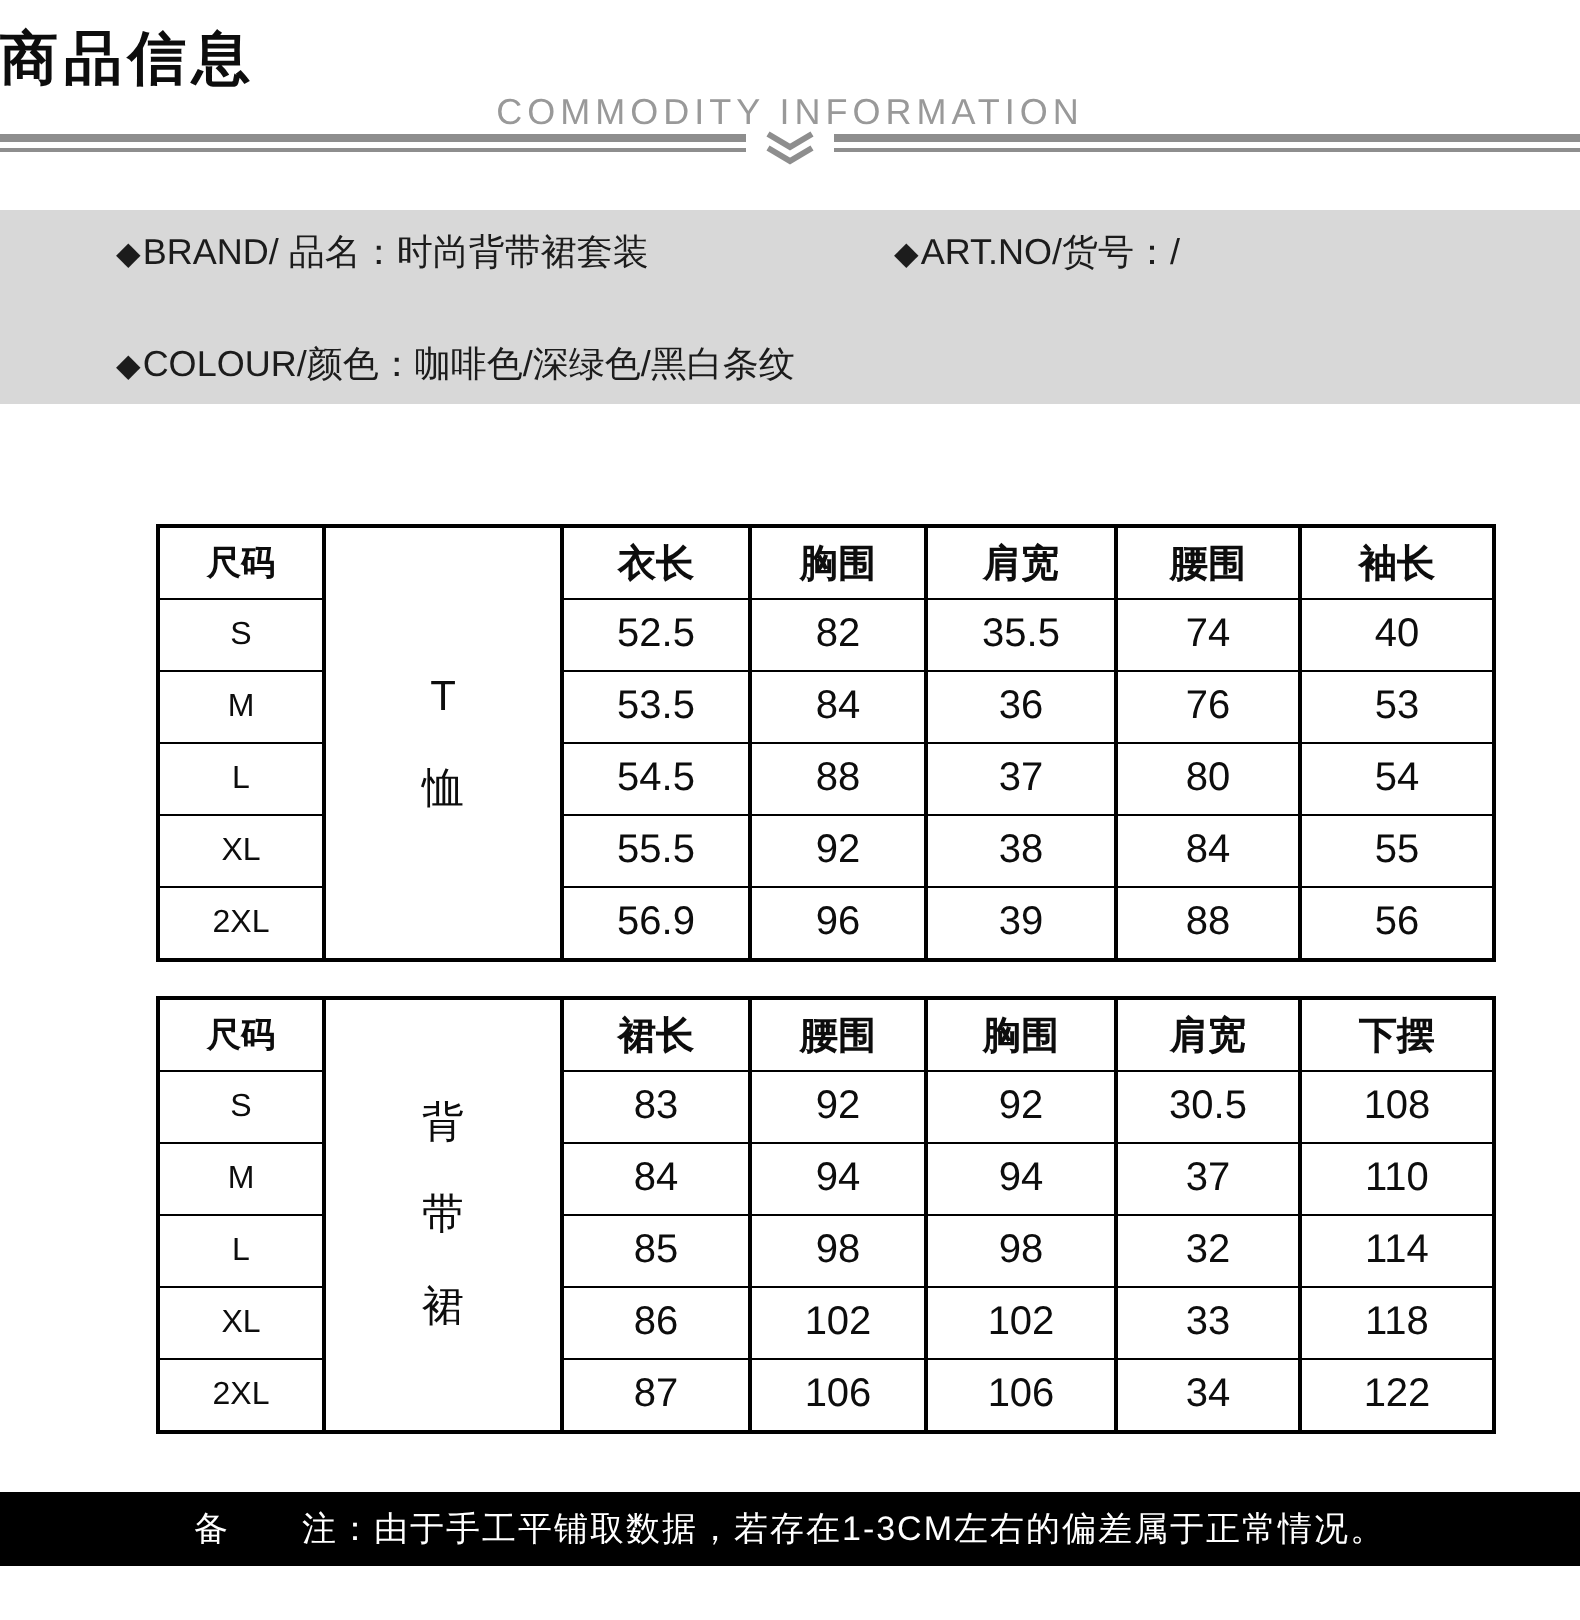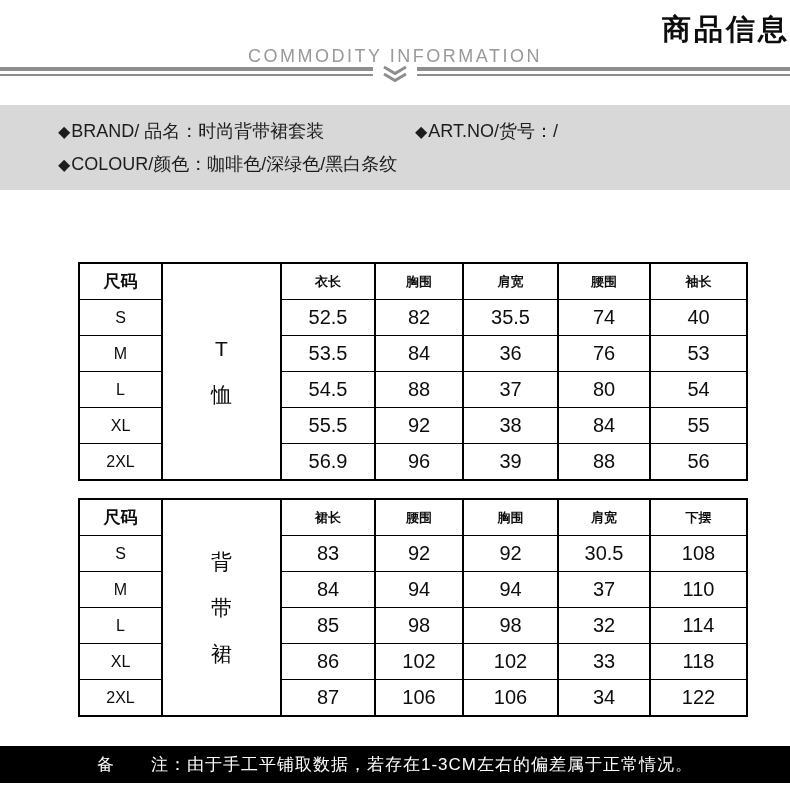--- a/index.html
+++ b/index.html
@@ -4,42 +4,42 @@
 <style>
   html,body { margin:0; padding:0; background:#fff; }
   .page {
     position:relative; width:790px; height:810px; overflow:hidden;
     background:#fff; font-family:"Liberation Sans","DejaVu Sans",sans-serif;
     color:#111;
   }
 
   
   .hdr-title {
-    position:absolute; top:10px; left:0; width:790px; text-align:right;
+    position:absolute; top:10px; left:0; width:790px; text-align:left;
     font-size:29px; font-weight:bold; letter-spacing:3px; color:#0d0d0d;
   }
   .hdr-sub {
     position:absolute; top:46px; left:0; width:790px; text-align:center;
     font-size:18px; color:#999; letter-spacing:2.5px;
   }
   .divider { position:absolute; top:67px; left:0; width:790px; }
   .divider .ln1 { height:4px; background:#8e8e8e; }
   .divider .ln2 { height:2px; background:#8e8e8e; margin-top:3px; }
   .divider .chev {
     position:absolute; top:-2px; left:50%; transform:translateX(-50%);
     background:#fff; padding:0 9px; line-height:0;
   }
 
   
   .info-bar {
-    position:absolute; top:105px; left:0; width:790px; height:85px;
+    position:absolute; top:105px; left:0; width:790px; height:97px;
     background:#d8d8d8;
     display:grid; grid-template-columns:357px auto;
     align-content:center; row-gap:9px;
-    padding-left:58px; box-sizing:border-box;
+    padding-left:58px; box-sizing:border-box;gap:32px;
   }
   .info-item { font-size:18px; color:#1c1c1c; white-space:nowrap; }
   .info-item .dia { font-size:16px; margin-right:1px; }
 
   
   .caption {
     position:absolute; top:222px; right:57px;
     font-size:19px; color:#222; letter-spacing:1px;
   }
 
@@ -47,21 +47,21 @@
   .size-table {
     position:absolute; left:78px; width:668px;
     border-collapse:collapse; table-layout:fixed;
     border:2px solid #000;
   }
   .size-table td {
     border:1px solid #000; border-left-width:2px; border-right-width:2px;
     height:35px; padding:0; text-align:center; vertical-align:middle;
     font-size:20px; color:#0d0d0d;
   }
-  .size-table td.col-h { font-size:13px; font-weight:bold; }
+  .size-table td.col-h { font-size:19px; font-weight:bold; }
   .size-table td.size-h { font-size:17px; font-weight:bold; }
   .size-table td.size-c { font-size:16px; }
   .size-table td.group-cell { font-size:21px; }
   .size-table .group-cell .vchar { line-height:46px; }
   .t1 { top:262px; }
   .t2 { top:498px; }
 
   
   .footer {
     position:absolute; top:746px; left:0; width:790px; height:37px;

